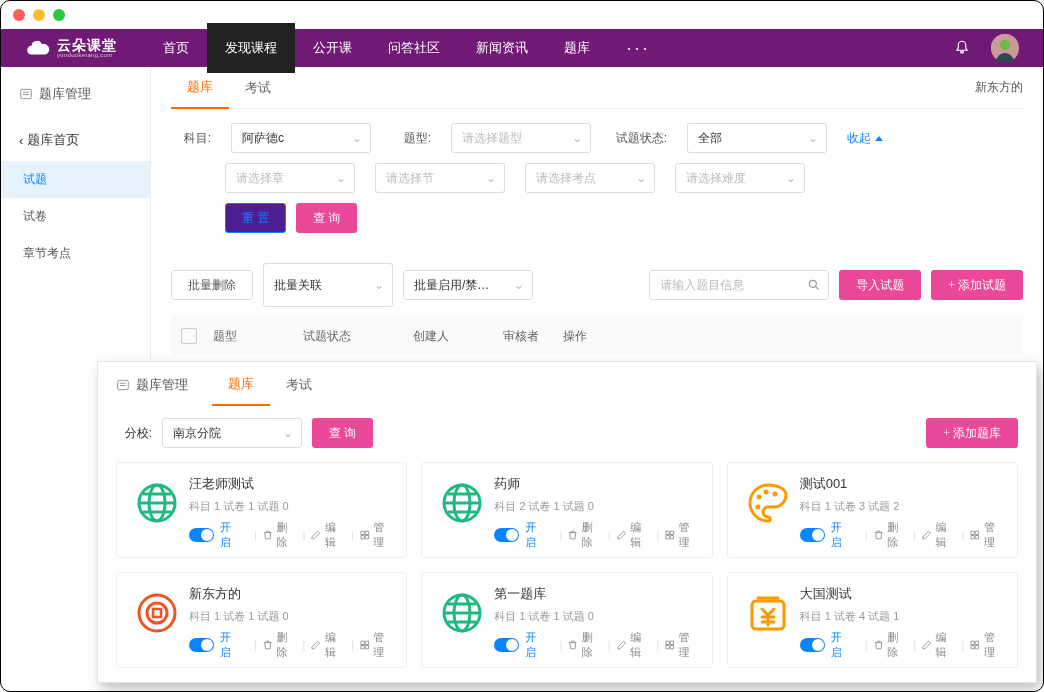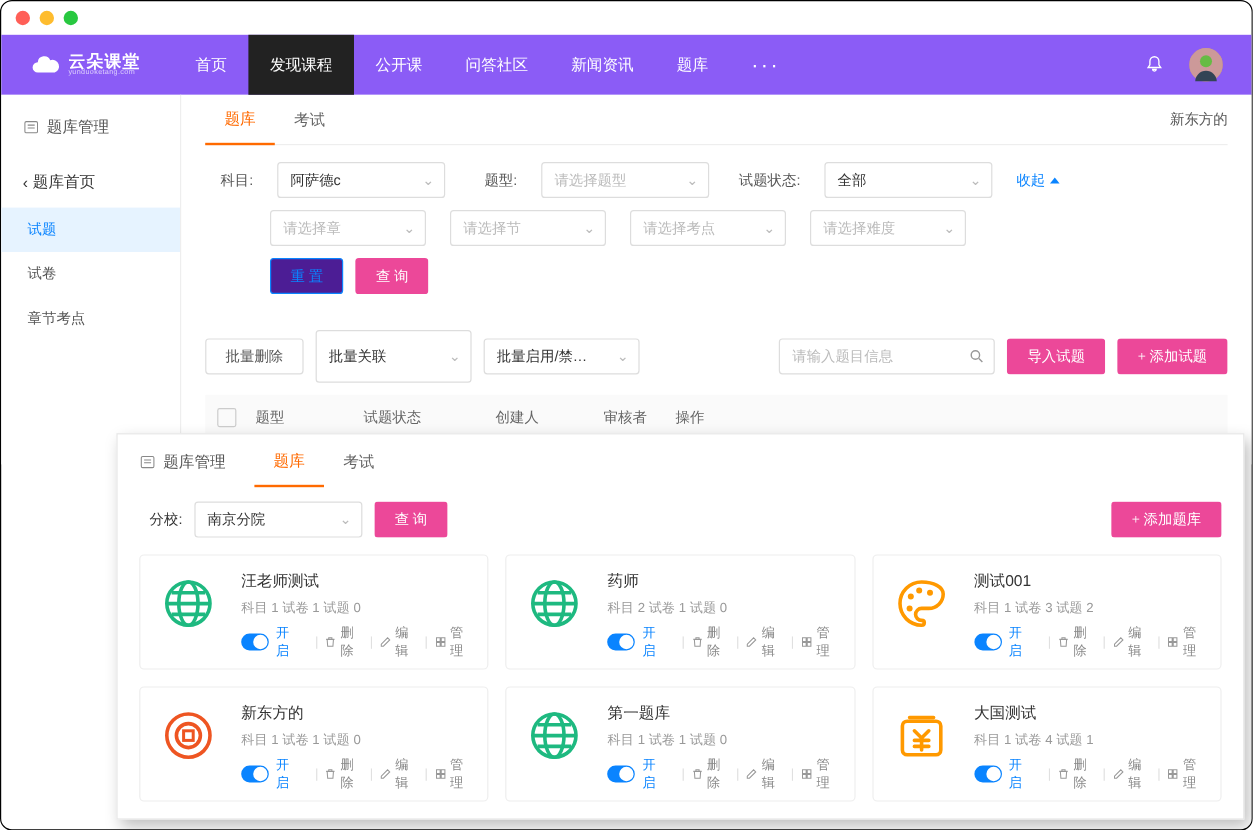--- a/index.html
+++ b/index.html
@@ -5,21 +5,21 @@
 * { box-sizing: border-box; margin: 0; padding: 0; }
 body { font-family: -apple-system, "PingFang SC", "Microsoft YaHei", sans-serif; background: #fff; font-size: 12px; color: #333; }
 
 
 .win { width: 1044px; height: 692px; background: #fff; border: 1px solid #000; border-radius: 10px; position: relative; overflow: hidden; }
 .titlebar { height: 28px; display: flex; align-items: center; padding: 0 12px; gap: 8px; }
 .dot { width: 12px; height: 12px; border-radius: 50%; }
 .dot.r { background: #ff5f57; } .dot.y { background: #febc2e; } .dot.g { background: #28c840; }
 
 
-.topnav { background: #8b5cf6; height: 50px; display: flex; align-items: center; padding: 0 24px; color: #fff; font-size: 13px; }
+.topnav { background: #701a75; height: 38px; display: flex; align-items: center; padding: 0 24px; color: #fff; font-size: 13px; }
 .logo { display: flex; align-items: center; gap: 6px; margin-right: 28px; }
 .logo-icon { width: 26px; height: 26px; }
 .logo-text { display: flex; flex-direction: column; line-height: 1; }
 .logo-cn { font-size: 14px; font-weight: bold; letter-spacing: 1px; }
 .logo-en { font-size: 6px; opacity: .7; letter-spacing: .3px; }
 .navitems { display: flex; gap: 0; }
 .navitem { padding: 0 18px; height: 50px; display: flex; align-items: center; cursor: pointer; }
 .navitem.active { background: #222; }
 .nav-more { font-size: 18px; letter-spacing: 2px; }
 .topnav-right { margin-left: auto; display: flex; align-items: center; gap: 20px; }
@@ -72,21 +72,21 @@
 .panel2 { position: absolute; left: 96px; top: 360px; width: 940px; height: 322px; background: #fff; border: 1px solid #e6e6e6; box-shadow: 4px 6px 12px rgba(0,0,0,0.25); padding: 0 18px 14px; }
 .p2head { display: flex; align-items: center; height: 46px; }
 .p2title { display: flex; align-items: center; gap: 6px; font-size: 13px; color: #555; margin-right: 24px; }
 .p2tabs { display: flex; }
 .p2filter { display: flex; align-items: center; gap: 10px; padding: 10px 0 14px; }
 .p2filter .flabel { width: 36px; }
 .p2filter input[type=text] { height: 30px; width: 150px; border: 1px solid #ddd; border-radius: 3px; padding: 0 10px; font-size: 12px; }
 .p2add { margin-left: auto; }
 
 .cards { display: grid; grid-template-columns: repeat(3, 1fr); gap: 14px; }
-.card { border: 1px solid #eee; border-radius: 4px; padding: 12px; display: flex; gap: 16px; height: 96px; }
+.card { border: 1px solid #eee; border-radius: 4px; padding: 12px; display: flex; gap: 4px; height: 96px; }
 .cicon { width: 56px; height: 56px; display: flex; align-items: center; justify-content: center; }
 .cbody { flex: 1; display: flex; flex-direction: column; gap: 6px; }
 .cname { font-size: 13px; color: #333; }
 .cmeta { font-size: 11px; color: #999; }
 .cactions { display: flex; align-items: center; gap: 2px; font-size: 11px; color: #888; margin-top: auto; }
 .toggle { width: 26px; height: 14px; background: #0a84ff; border-radius: 7px; position: relative; display: inline-block; }
 .toggle::after { content: ""; position: absolute; right: 1px; top: 1px; width: 12px; height: 12px; background: #fff; border-radius: 50%; }
 .toggle-lbl { color: #0a84ff; margin: 0 8px 0 4px; }
 .divv { color: #e0e0e0; margin: 0 3px; }
 .alink { display: inline-flex; align-items: center; gap: 3px; cursor: pointer; }

